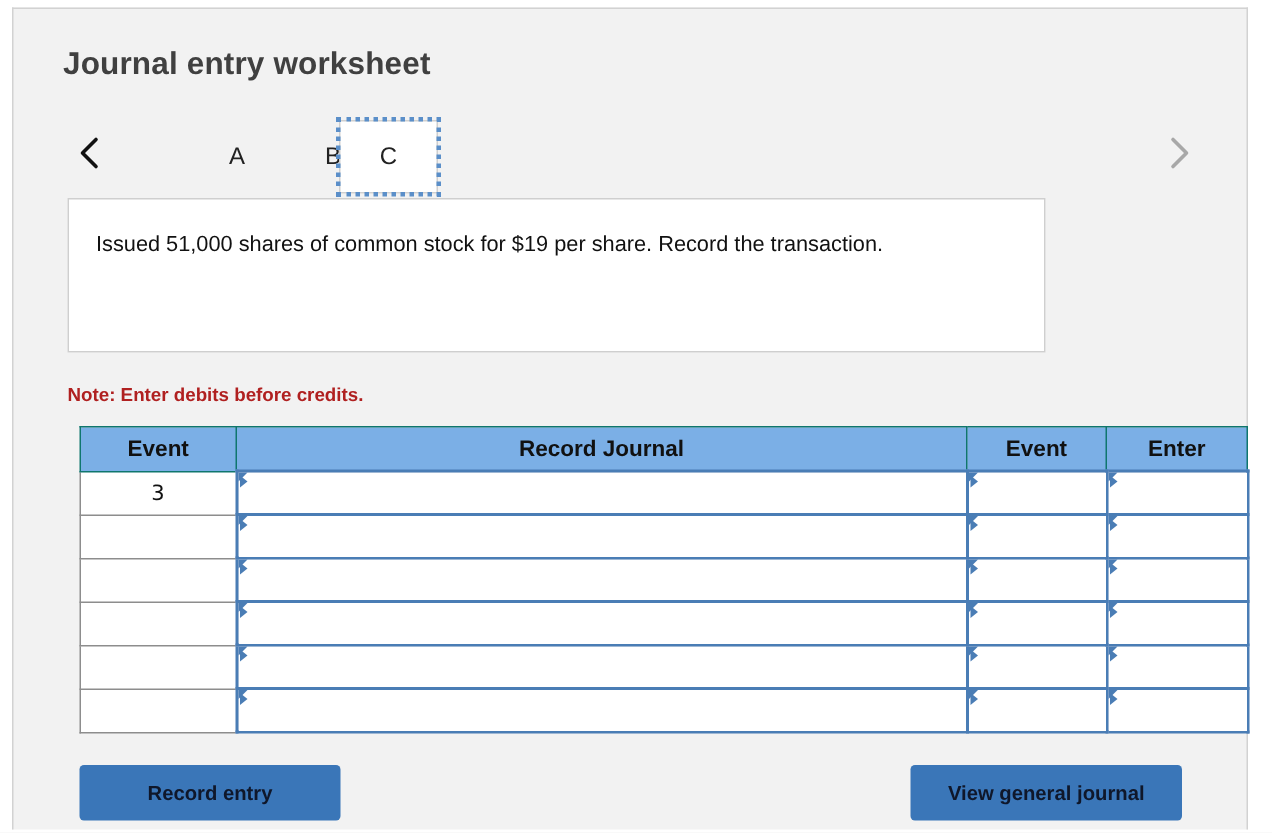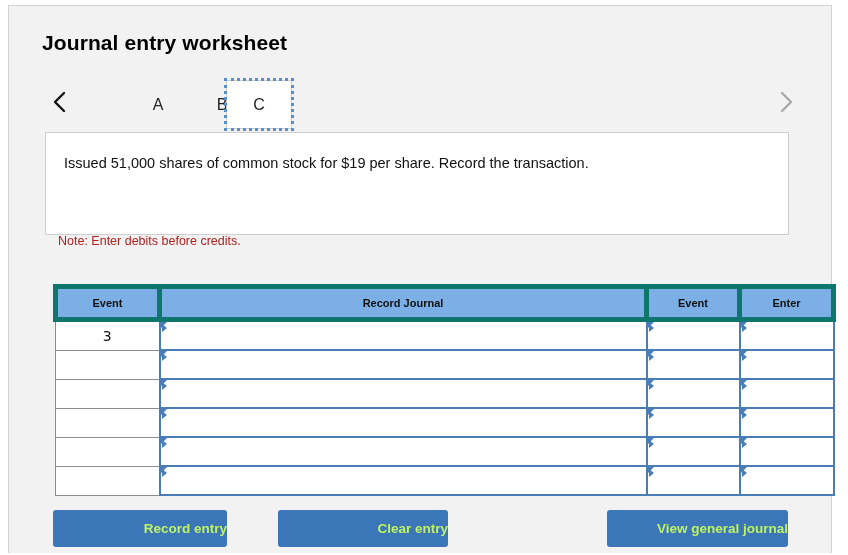--- a/index.html
+++ b/index.html
@@ -26,21 +26,21 @@
     box-sizing: border-box;
   }
 
   
   .worksheet-title {
     position: absolute;
     left: 33px;
     top: 25px;
     font-size: 21px;
     font-weight: bold;
-    color: #000000;
+    color: #404040;
     letter-spacing: 0.1px;
     white-space: nowrap;
   }
 
   
   .tabstrip {
     position: absolute;
     left: 33px;
     top: 70px;
     width: 760px;
@@ -83,62 +83,61 @@
     border: 1px solid #cfcfcf;
     outline: 3px dotted #5b8fc9;
     outline-offset: -1px;
   }
 
   
   .desc-panel {
     position: absolute;
     left: 36px;
     top: 126px;
-    width: 744px;
+    width: 652px;
     height: 103px;
     background: #ffffff;
     border: 1px solid #cfcfcf;
     box-sizing: border-box;
   }
   .desc-text {
     position: absolute;
     left: 18px;
     top: 19px;
     width: 586px;
     font-size: 14.5px;
     line-height: 22px;
     color: #111111;
   }
 
   
   .note {
     position: absolute;
     left: 36px;
-    top: 228px;
+    top: 250px;
     font-size: 12.5px;
-    font-weight: normal;
+    font-weight: bold;
     color: #b02020;
     white-space: nowrap;
-    margin-left: 13px;
   }
 
   
   .jtable {
     position: absolute;
     left: 44px;
     top: 278px;
     width: 778px;
     border-collapse: collapse;
     table-layout: fixed;
   }
   .jtable th {
     background: #7bafe6;
-    border: 5px solid #0f766e;
+    border: 1px solid #0f766e;
     height: 28px;
-    font-size: 11px;
+    font-size: 15px;
     font-weight: bold;
     color: #111111;
     text-align: center;
     padding: 0;
   }
   .jtable td {
     height: 27px;
     padding: 0;
     background: #ffffff;
     border: 1px solid #8d8d8d;
@@ -181,29 +180,28 @@
     border-left: 5px solid #4a7db5;
     border-top: 4px solid transparent;
     border-bottom: 4px solid transparent;
   }
 
   
   .btn {
     position: absolute;
     height: 37px;
     background: #3a76b8;
-    color: #bef264;
+    color: #0f172a;
     border: none;
     border-radius: 3px;
     font-family: "Liberation Sans", sans-serif;
     font-size: 13.5px;
     font-weight: bold;
     cursor: pointer;
     padding: 0;
-    text-align: right;
   }
   .btn-record { left: 44px;  top: 504px; width: 174px; }
   .btn-clear  { left: 269px; top: 504px; width: 170px; }
   .btn-view   { left: 598px; top: 504px; width: 181px; }
 </style>
 </head>
 <body>
 
 <div id="page">
 
@@ -288,16 +286,15 @@
       <tr>
         <td class="cell-event"></td>
         <td class="cell-input"></td>
         <td class="cell-input"></td>
         <td class="cell-input"></td>
       </tr>
     </tbody>
   </table>
 
   <button class="btn btn-record">Record entry</button>
-  <button class="btn btn-clear">Clear entry</button>
   <button class="btn btn-view">View general journal</button>
 
 </div>
 
 </body></html>

